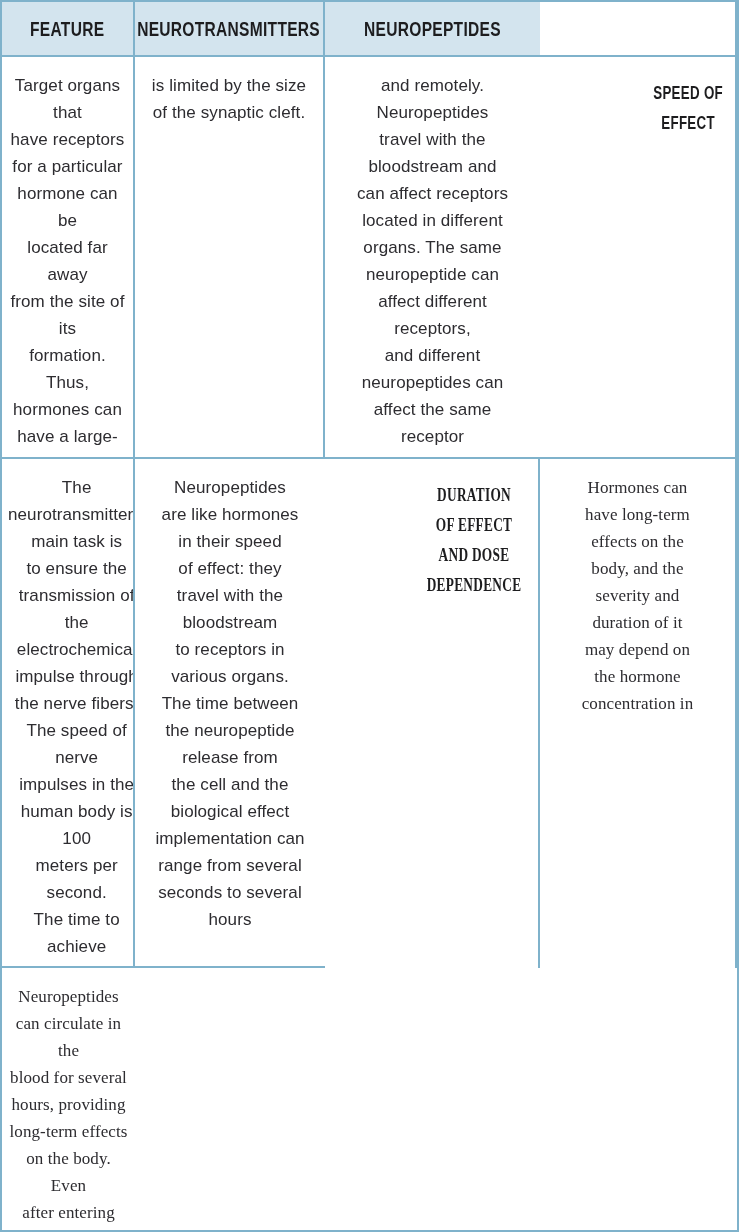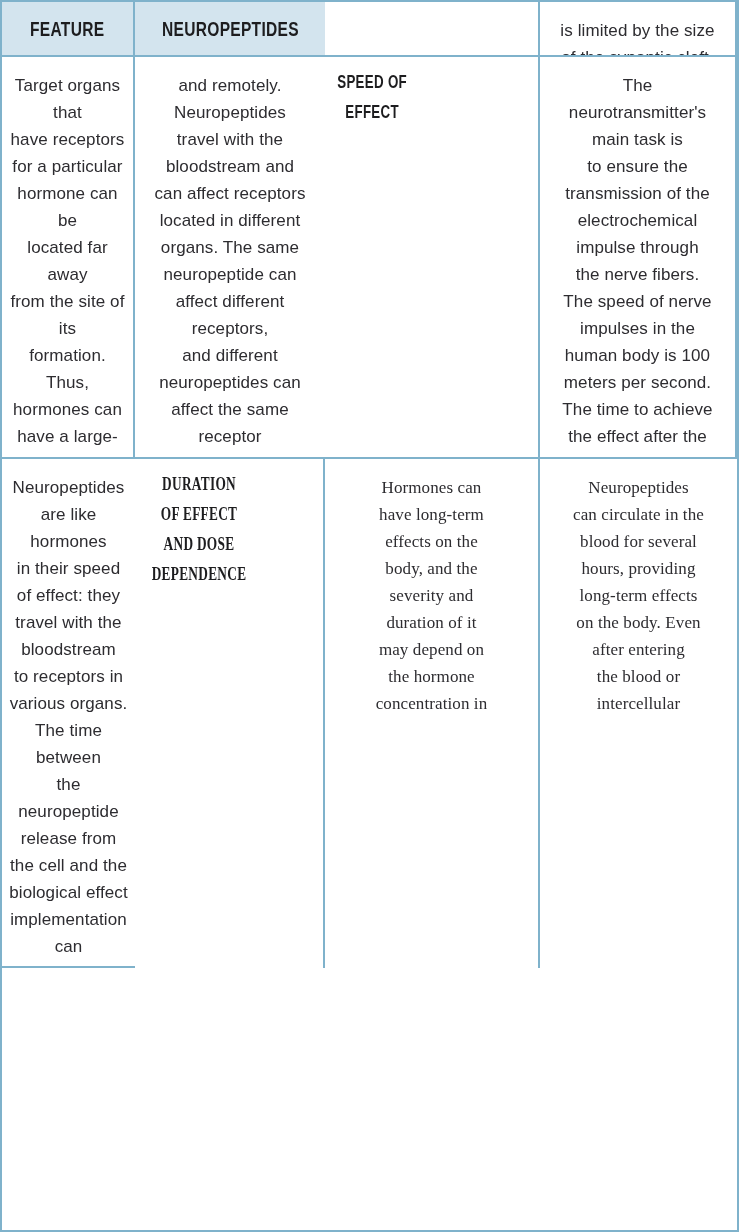--- a/index.html
+++ b/index.html
@@ -38,22 +38,22 @@
     font-size:21px;font-weight:700;color:var(--ink);
     letter-spacing:.4px;white-space:nowrap;
   }
   .cond{
     display:inline-block;
     transform:scaleX(.74);
     transform-origin:center top;
     text-align:center;
   }
   .fcell{
-    display:flex;justify-content:flex-start;align-items:flex-start;
-    padding-top:10px;
+    display:flex;justify-content:flex-end;align-items:flex-start;
+    padding-top:21px;
     background:#fff;
   }
   .fcell .cond{
     font-size:18px;font-weight:700;color:var(--ink);
     letter-spacing:.4px;line-height:30px;white-space:pre-line;
   }
   .cell{
     padding:15px 6px 0;
     text-align:center;
     background:#fff;
@@ -67,43 +67,46 @@
   }
 </style>
 </head>
 <body>
 
 <div class="table">
 
   <div class="hcell">
     <span class="cond">FEATURE</span>
   </div>
+  <div class="hcell">
+    <span class="cond">NEUROTRANSMITTERS</span>
+  </div>
   <div class="hcell lastcol">
     <span class="cond">NEUROPEPTIDES</span>
   </div>
 
   <div class="fcell">
     <span class="cond"></span>
-  </div>
-  <div class="cell">
-    <span class="txt">is limited by the size
-of the synaptic cleft.</span>
   </div>
   <div class="cell">
     <span class="txt">Target organs that
 have receptors
 for a particular
 hormone can be
 located far away
 from the site of its
 formation. Thus,
 hormones can
 have a large-scale
 effect, affecting
 the entire body.</span>
+  </div>
+  <div class="cell">
+    <span class="txt">is limited by the size
+of the synaptic cleft.</span>
   </div>
   <div class="cell lastcol">
     <span class="txt">and remotely.
 Neuropeptides
 travel with the
 bloodstream and
 can affect receptors
 located in different
 organs. The same
 neuropeptide can

